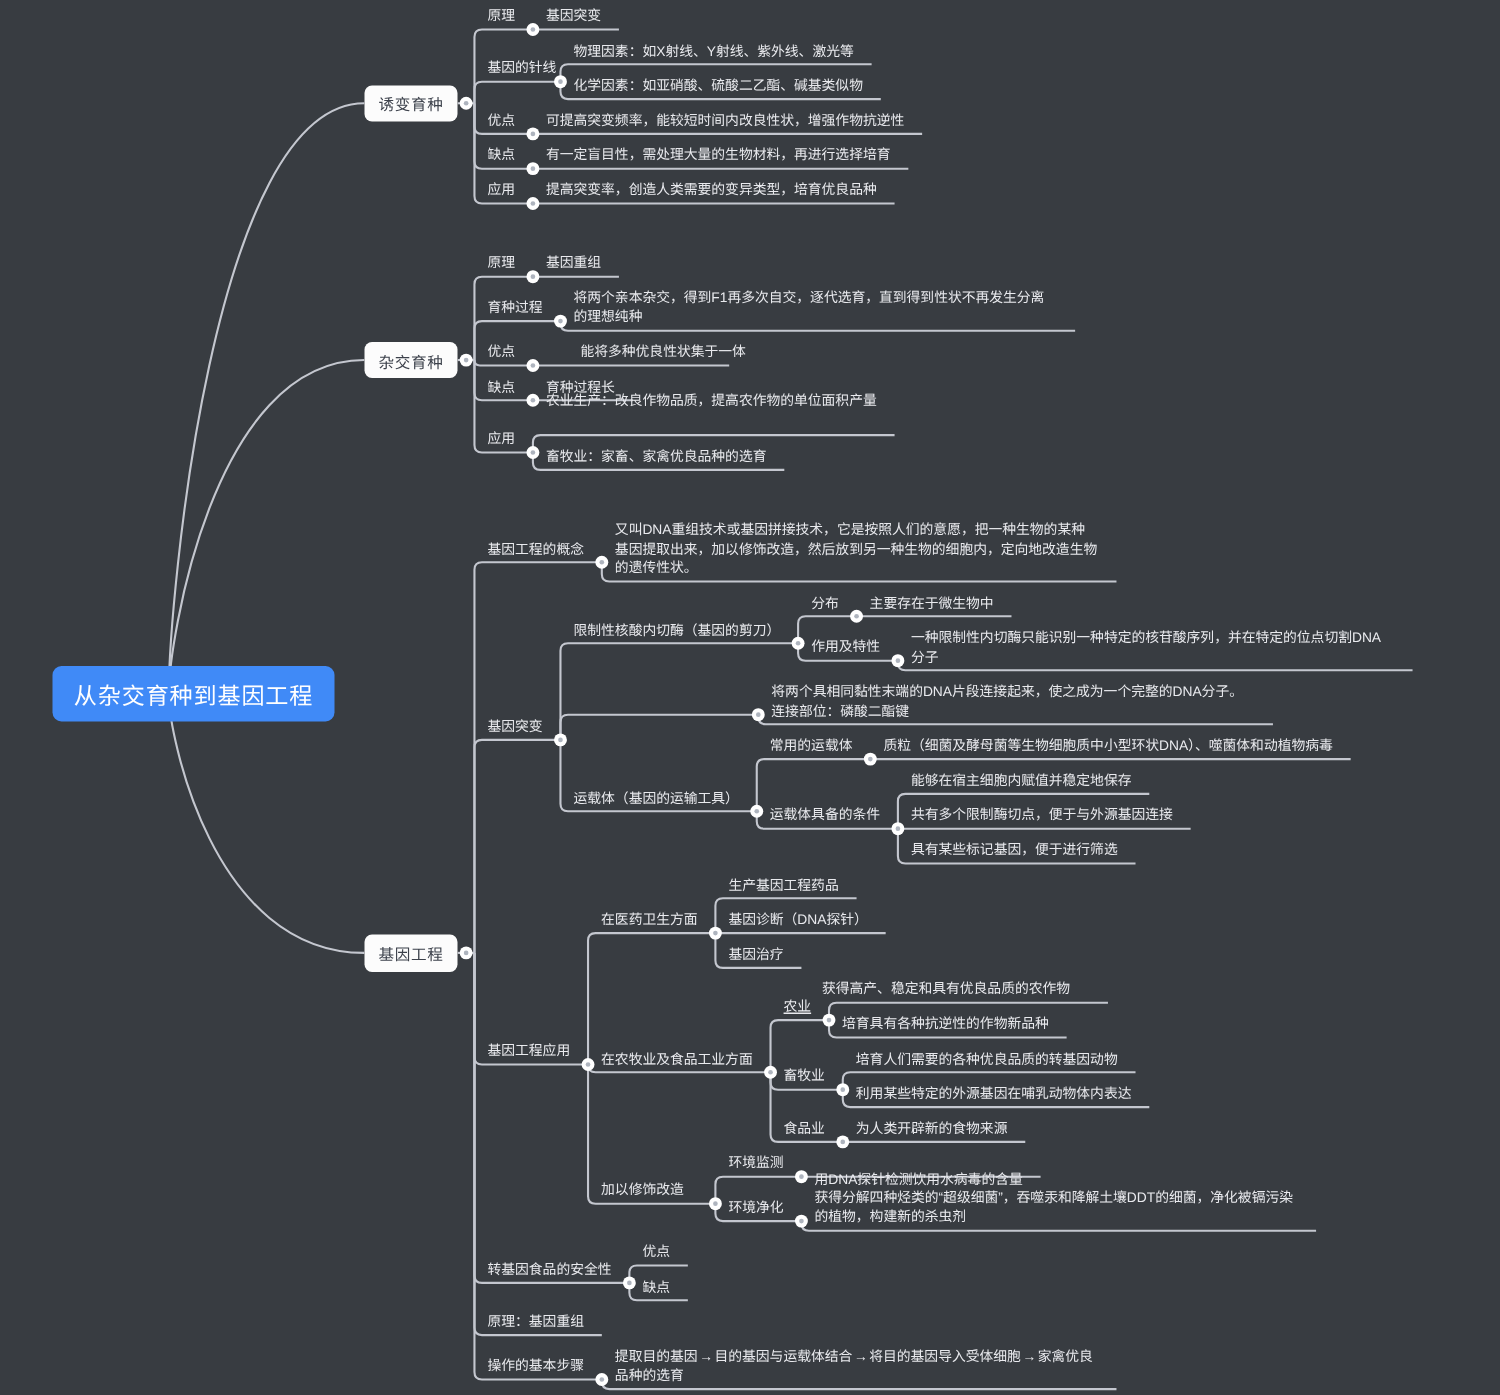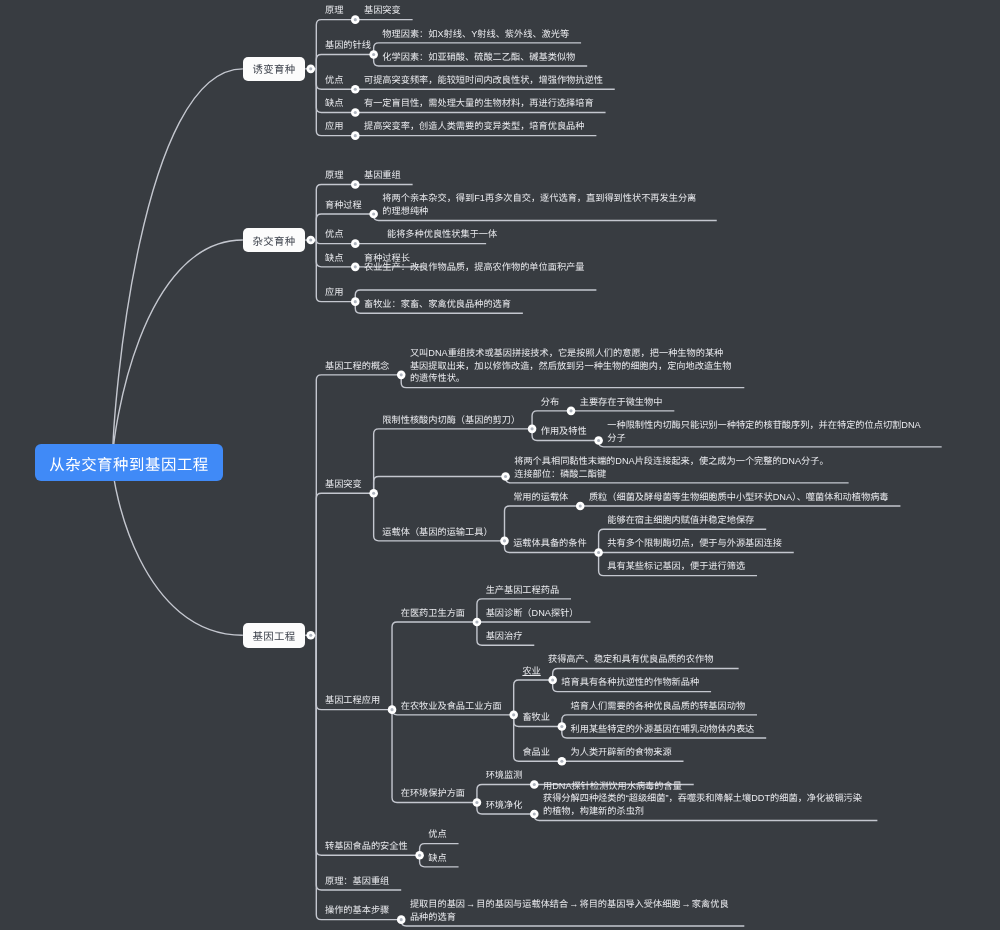--- a/index.html
+++ b/index.html
@@ -279,21 +279,21 @@
       <div class="node-text" style="left: 485.637px; top: 630.05px; width: 322.5px;">基因治疗</div>
       <div class="node-text" style="left: 400.725px; top: 699.65px; width: 322.5px;">在农牧业及食品工业方面</div>
       <div class="node-text" style="left: 522.388px; top: 664.85px; width: 322.5px; text-decoration: underline;">农业</div>
       <div class="node-text" style="left: 548px; top: 653.25px; width: 322.5px;">获得高产、稳定和具有优良品质的农作物</div>
       <div class="node-text" style="left: 561.362px; top: 676.45px; width: 322.5px;">培育具有各种抗逆性的作物新品种</div>
       <div class="node-text" style="left: 522.388px; top: 711.25px; width: 322.5px;">畜牧业</div>
       <div class="node-text" style="left: 570.55px; top: 699.65px; width: 322.5px;">培育人们需要的各种优良品质的转基因动物</div>
       <div class="node-text" style="left: 570.55px; top: 722.85px; width: 322.5px;">利用某些特定的外源基因在哺乳动物体内表达</div>
       <div class="node-text" style="left: 522.388px; top: 746.05px; width: 322.5px;">食品业</div>
       <div class="node-text" style="left: 570.55px; top: 746.05px; width: 322.5px;">为人类开辟新的食物来源</div>
-      <div class="node-text" style="left: 400.725px; top: 787.25px; width: 322.5px;">在环境保护方面</div>
+      <div class="node-text" style="left: 400.725px; top: 787.25px; width: 322.5px;">加以修饰改造</div>
       <div class="node-text" style="left: 485.637px; top: 769.25px; width: 322.5px;">环境监测</div>
       <div class="node-text" style="left: 542.987px; top: 769.25px; width: 322.5px; margin-top: 11px;">用DNA探针检测饮用水病毒的含量</div>
       <div class="node-text" style="left: 485.637px; top: 798.85px; width: 322.5px;">环境净化</div>
       <div class="node-text" style="left: 542.987px; top: 792.45px; width: 322.5px;">获得分解四种烃类的“超级细菌”，吞噬汞和降解土壤DDT的细菌，净化被镉污染的植物，构建新的杀虫剂</div>
       <div class="node-text" style="left: 325px; top: 840.05px; width: 322.5px;">转基因食品的安全性</div>
       <div class="node-text" style="left: 428.287px; top: 828.45px; width: 322.5px;">优点</div>
       <div class="node-text" style="left: 428.287px; top: 851.65px; width: 322.5px;">缺点</div>
       <div class="node-text" style="left: 325px; top: 874.85px; width: 322.5px;">原理：基因重组</div>
       <div class="node-text" style="left: 325px; top: 904.45px; width: 322.5px;">操作的基本步骤</div>
       <div class="node-text" style="left: 409.912px; top: 898.05px; width: 322.5px;">提取目的基因 → 目的基因与运载体结合 → 将目的基因导入受体细胞 → 家禽优良品种的选育</div>

